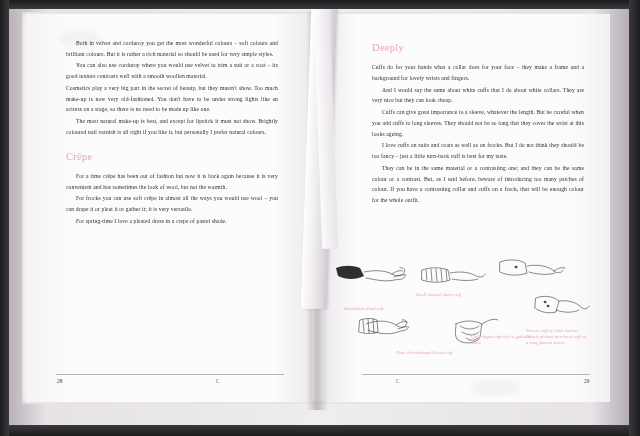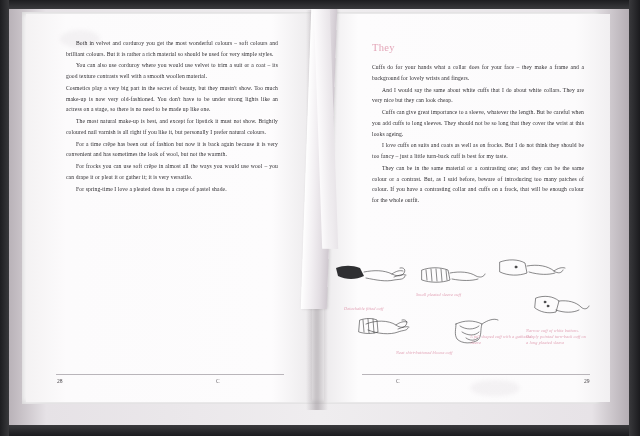--- a/index.html
+++ b/index.html
@@ -192,27 +192,28 @@
   <div class="blot" style="left:60px;top:30px;width:40px;height:18px;"></div>
   <div class="blot" style="left:470px;top:380px;width:50px;height:16px;"></div>
 
   <div class="col col-left">
     <p>Both in velvet and corduroy you get the most wonderful colours – soft colours and brilliant colours. But it is rather a rich material so should be used for very simple styles.</p>
     <p>You can also use corduroy where you would use velvet to trim a suit or a coat – its good texture contrasts well with a smooth woollen material.</p>
 
     <p class="noindent">Cosmetics play a very big part in the secret of beauty, but they mustn't show. Too much make-up is now very old-fashioned. You don't have to be under strong lights like an actress on a stage, so there is no need to be made up like one.</p>
     <p>The most natural make-up is best, and except for lipstick it must not show. Brightly coloured nail varnish is all right if you like it, but personally I prefer natural colours.</p>
 
+    <h2>Crêpe</h2>
     <p>For a time crêpe has been out of fashion but now it is back again because it is very convenient and has sometimes the look of wool, but not the warmth.</p>
     <p>For frocks you can use soft crêpe in almost all the ways you would use wool – you can drape it or pleat it or gather it; it is very versatile.</p>
     <p>For spring-time I love a pleated dress in a crepe of pastel shade.</p>
   </div>
 
   <div class="col col-right">
-    <h2 class="first">They</h2>
+    <h2 class="first">Deeply</h2>
     <p class="noindent">Cuffs do for your hands what a collar does for your face – they make a frame and a background for lovely wrists and fingers.</p>
     <p>And I would say the same about white cuffs that I do about white collars. They are very nice but they can look cheap.</p>
     <p>Cuffs can give great importance to a sleeve, whatever the length. But be careful when you add cuffs to long sleeves. They should not be so long that they cover the wrist at this looks ageing.</p>
     <p>I love cuffs on suits and coats as well as on frocks. But I do not think they should be too fancy – just a little turn-back cuff is best for my taste.</p>
     <p>They can be in the same material or a contrasting one; and they can be the same colour or a contrast. But, as I said before, beware of introducing too many patches of colour. If you have a contrasting collar and cuffs on a frock, that will be enough colour for the whole outfit.</p>
   </div>
 
   <div class="illus">
     <svg width="272" height="120" viewBox="0 0 272 120">
       <g fill="none" stroke="#3a3a3d" stroke-width="0.6" stroke-linecap="round">

